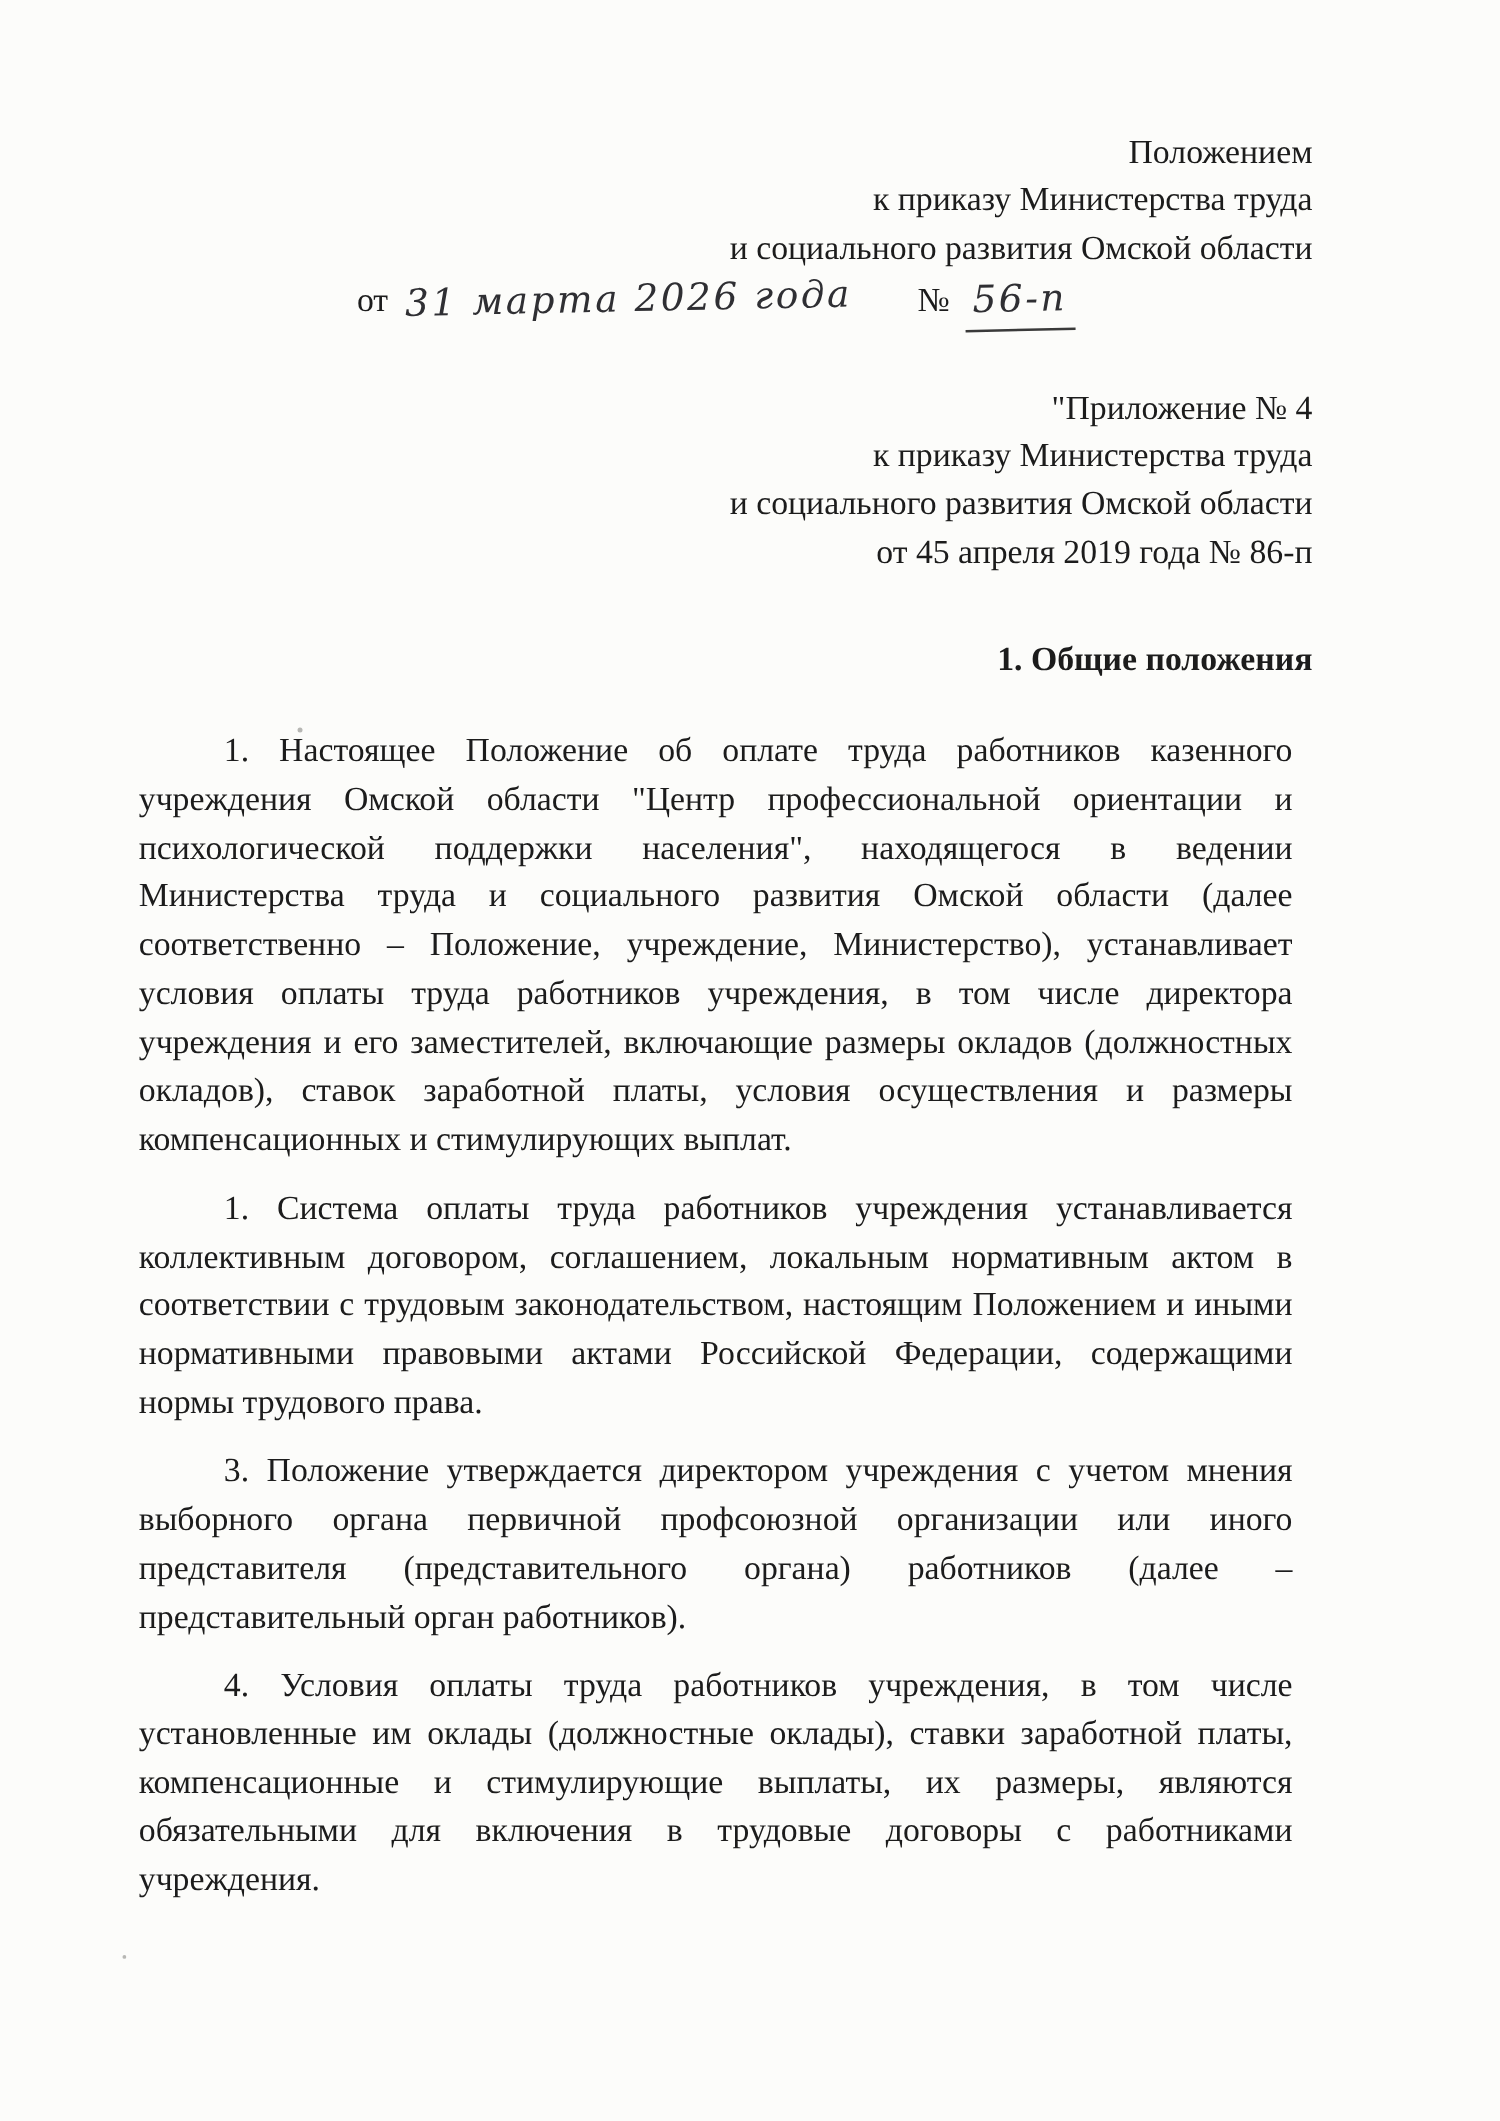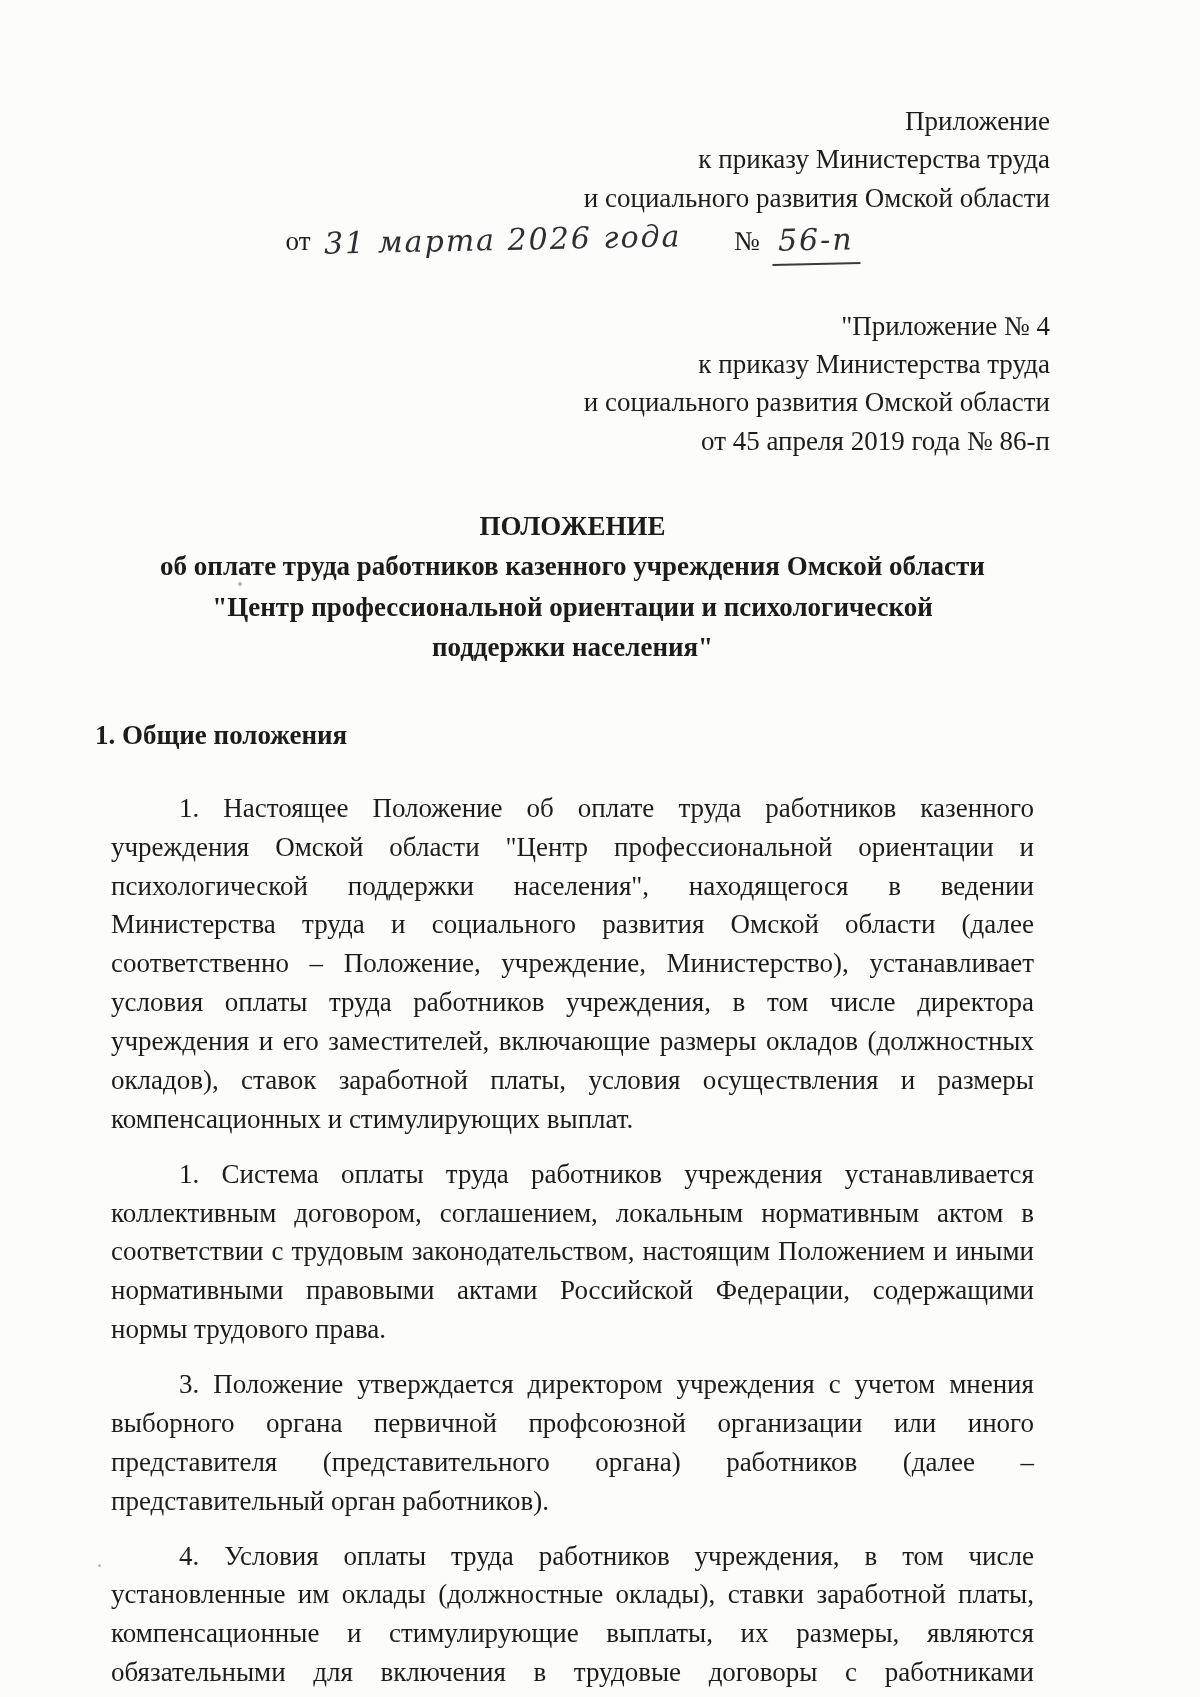--- a/index.html
+++ b/index.html
@@ -55,21 +55,21 @@
   }
   .title-block {
     margin-top: 46px;
     text-align: center;
     font-weight: bold;
     line-height: 1.5;
   }
   .section-heading {
     margin-top: 48px;
     margin-bottom: 34px;
-    text-align: left;
+    text-align: right;
     font-weight: bold;
   }
   .body-text p.para {
     margin: 16px;
     text-align: justify;
     text-indent: 68px;
   }
   .scan-dot {
     position: absolute;
     width: 4px;
@@ -80,44 +80,38 @@
   }
   .dot-1 { left: 238px; top: 582px; }
   .dot-2 { left: 98px;  top: 1564px; width: 3px; height: 3px; }
 </style>
 </head>
 <body>
 
 <div class="page">
 
   <header class="hdr first">
-    <div class="hdr-line">Приложение</div>
+    <div class="hdr-line">Положением</div>
     <div class="hdr-line">к приказу Министерства труда</div>
     <div class="hdr-line">и социального развития Омской области</div>
     <div class="hdr-line date-line">
       <span class="printed">от</span>
       <span class="handwritten hw-date">31 марта 2026 года</span>
       <span class="printed">№</span>
       <span class="handwritten hw-num">56-п</span>
     </div>
   </header>
 
   <header class="hdr second">
     <div class="hdr-line">"Приложение № 4</div>
     <div class="hdr-line">к приказу Министерства труда</div>
     <div class="hdr-line">и социального развития Омской области</div>
     <div class="hdr-line">от 45 апреля 2019 года № 86-п</div>
   </header>
 
-  <div class="title-block">
-    <div class="title-line">ПОЛОЖЕНИЕ</div>
-    <div class="title-line">об оплате труда работников казенного учреждения Омской области</div>
-    <div class="title-line">"Центр профессиональной ориентации и психологической</div>
-    <div class="title-line">поддержки населения"</div>
-  </div>
 
   <div class="section-heading">1. Общие положения</div>
 
   <main class="body-text">
     <p class="para">1. Настоящее Положение об оплате труда работников казенного учреждения Омской области "Центр профессиональной ориентации и психологической поддержки населения", находящегося в ведении Министерства труда и социального развития Омской области (далее соответственно – Положение, учреждение, Министерство), устанавливает условия оплаты труда работников учреждения, в том числе директора учреждения и его заместителей, включающие размеры окладов (должностных окладов), ставок заработной платы, условия осуществления и размеры компенсационных и стимулирующих выплат.</p>
     <p class="para">1. Система оплаты труда работников учреждения устанавливается коллективным договором, соглашением, локальным нормативным актом в соответствии с трудовым законодательством, настоящим Положением и иными нормативными правовыми актами Российской Федерации, содержащими нормы трудового права.</p>
     <p class="para">3. Положение утверждается директором учреждения с учетом мнения выборного органа первичной профсоюзной организации или иного представителя (представительного органа) работников (далее – представительный орган работников).</p>
     <p class="para">4. Условия оплаты труда работников учреждения, в том числе установленные им оклады (должностные оклады), ставки заработной платы, компенсационные и стимулирующие выплаты, их размеры, являются обязательными для включения в трудовые договоры с работниками учреждения.</p>
 
   </main>

